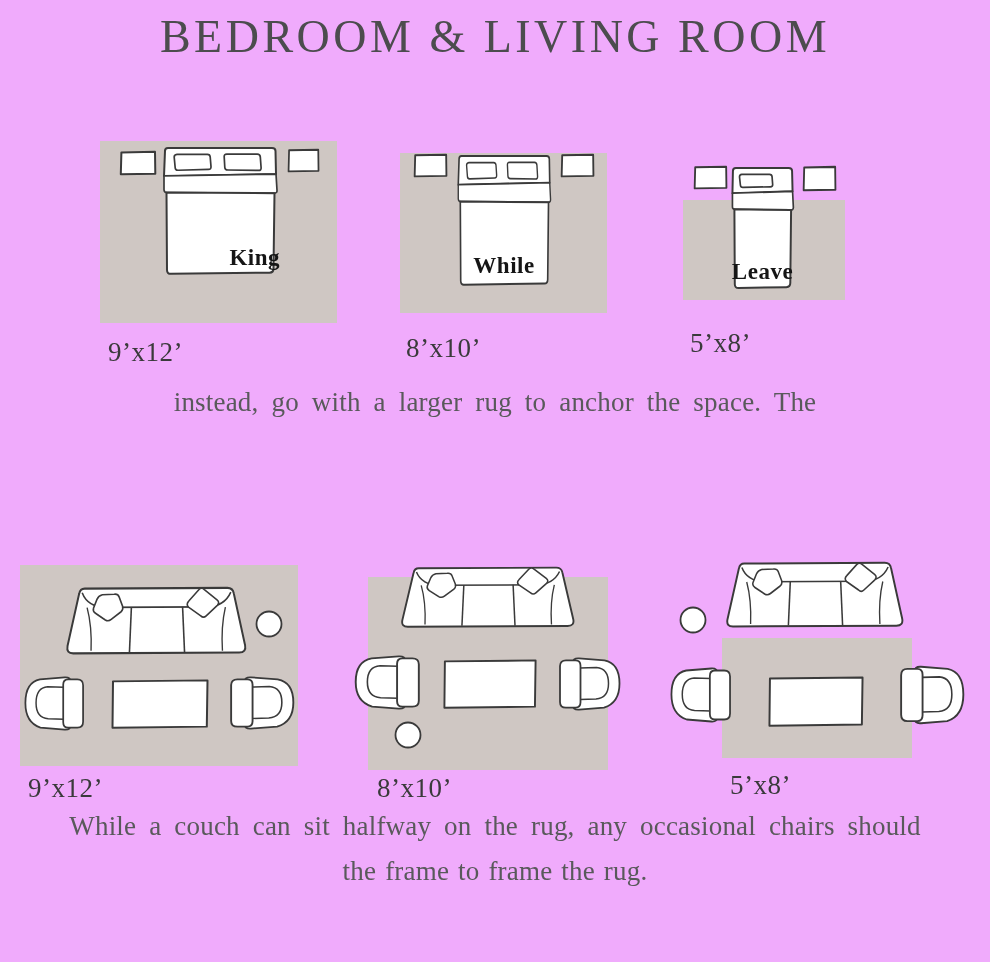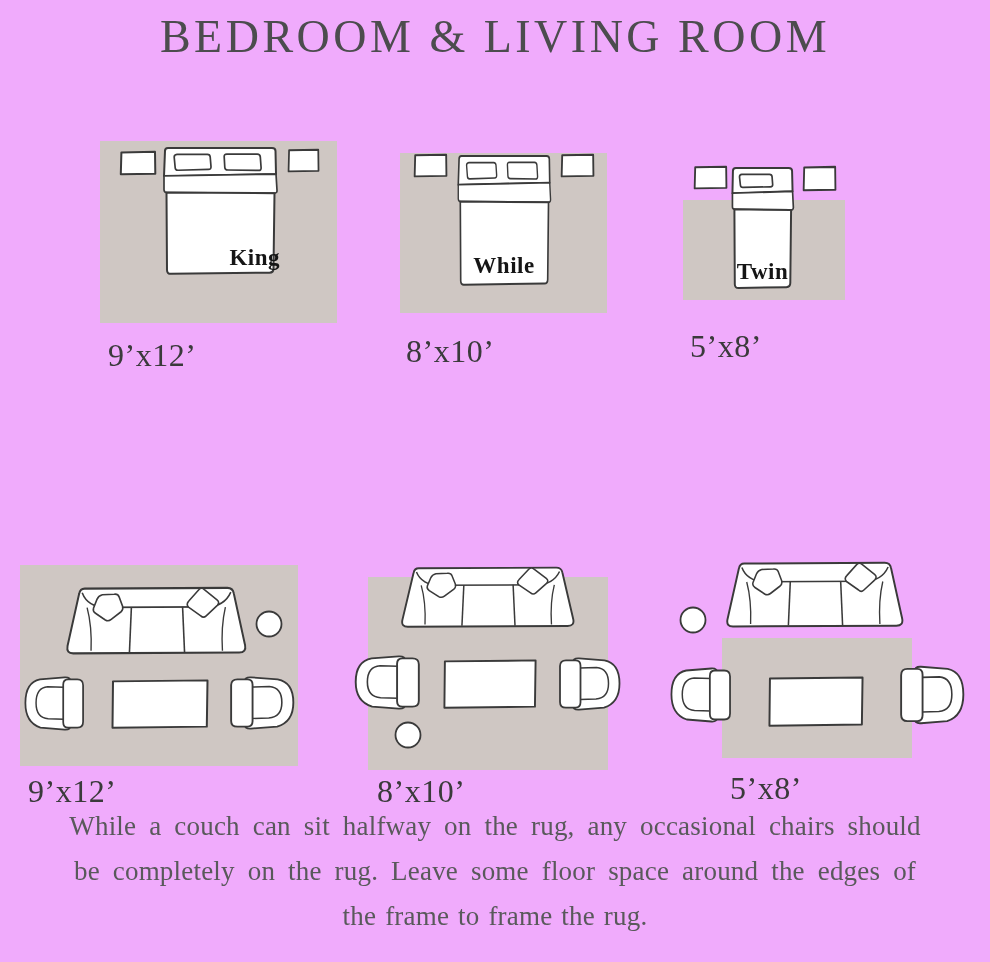--- a/index.html
+++ b/index.html
@@ -13,21 +13,21 @@
     font-size:46px; line-height:57.5px; letter-spacing:3.5px; font-weight:400;
   }
   .diagram{ position:absolute; }
   .rug{ fill:var(--rug,#cfc7c3); }
   .bed-label{
     position:absolute; text-align:center; font-weight:bold;
     font-size:23px; line-height:26px; letter-spacing:0.5px;
     color:var(--bed-label-text,#151515);
   }
   .size-label{
-    position:absolute; font-size:32px; letter-spacing:0.5px;
+    position:absolute; font-size:27px; letter-spacing:0.5px;
     color:var(--size-label-text,#3a3a3b);
   }
   .tip{
     position:absolute; text-align:center; color:var(--body-text,#59595b);
     font-size:27px; line-height:45px; letter-spacing:0.2px; word-spacing:2px;
   }
   .tip div{ white-space:nowrap; }
   .tip .wide{ word-spacing:6px; }
 </style>
 </head>
@@ -100,24 +100,25 @@
   </svg>
   <div class="bed-label" style="left:455px;top:253px;width:98px;">While</div>
   <div class="size-label" style="left:406px;top:333px;">8’x10’</div>
 
   <svg class="diagram" style="left:675px;top:158px;" width="185" height="150" viewBox="0 0 185 150">
     <rect class="rug" x="8" y="42" width="162" height="100"></rect>
     <use href="#sym-nightstand" x="18" y="7" width="35" height="25"></use>
     <use href="#sym-nightstand" x="127" y="7" width="35" height="27"></use>
     <use href="#sym-bed-twin" x="53" y="7" width="69" height="127"></use>
   </svg>
-  <div class="bed-label" style="left:728px;top:259px;width:69px;">Twin</div>
+  <div class="bed-label" style="left:728px;top:259px;width:69px;">Leave</div>
   <div class="size-label" style="left:690px;top:328px;">5’x8’</div>
 
   <div class="tip" style="left:125px;top:380px;width:740px;">
+    <div class="wide">instead, go with a larger rug to anchor the space. The</div>
   </div>
 
   <svg class="diagram" style="left:15px;top:558px;" width="295" height="215" viewBox="0 0 295 215">
     <rect class="rug" x="5" y="7" width="278" height="201"></rect>
     <use href="#sym-sofa" x="48" y="27" width="187" height="72"></use>
     <circle cx="254" cy="66" r="12.5" fill="#ffffff" stroke="#3a3a3a" stroke-width="1.8"></circle>
     <use href="#sym-armchair" x="7" y="116" width="64" height="59"></use>
     <g transform="translate(282,116) scale(-1,1)">
       <use href="#sym-armchair" width="69" height="58"></use>
     </g>
@@ -144,17 +145,16 @@
     <use href="#sym-armchair" x="13" y="115" width="65" height="60"></use>
     <g transform="translate(312,113) scale(-1,1)">
       <use href="#sym-armchair" width="69" height="64"></use>
     </g>
     <use href="#sym-table" x="112" y="125" width="98" height="53"></use>
   </svg>
   <div class="size-label" style="left:730px;top:770px;">5’x8’</div>
 
   <div class="tip" style="left:50px;top:804px;width:890px;">
     <div class="wide">While a couch can sit halfway on the rug, any occasional chairs should</div>
-    <div class="wide">be completely on the rug. Leave some floor space around the edges of</div>
     <div>the frame to frame the rug.</div>
   </div>
 
 </div>
 
 </body></html>

